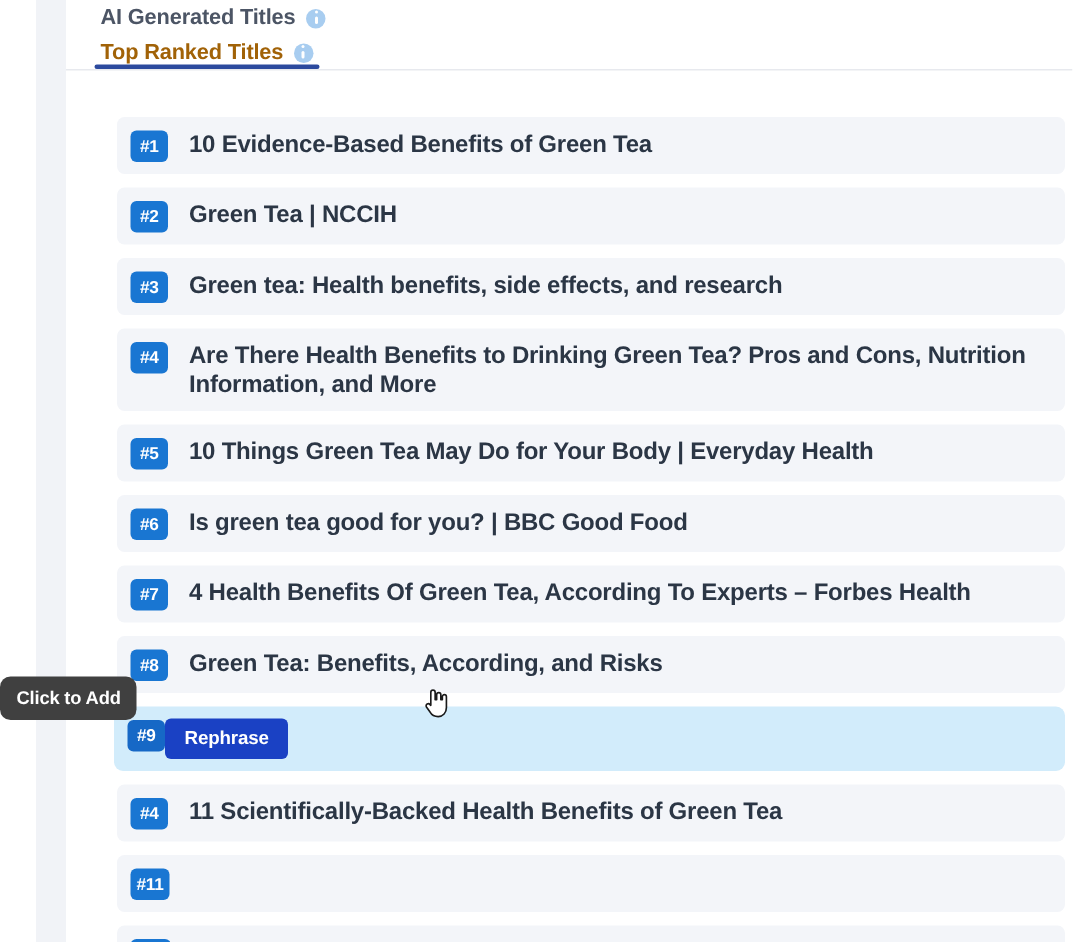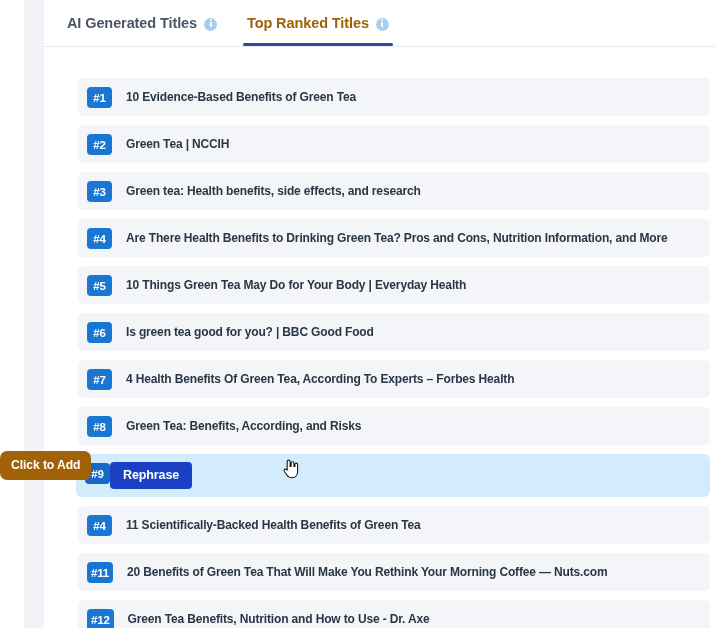--- a/index.html
+++ b/index.html
@@ -52,20 +52,21 @@
   .tabbar {
     position: absolute;
     left: 0; top: 0;
     width: 671px;
     height: 47px;
     background: #ffffff;
     border-bottom: 1px solid #e7e9ee;
     display: flex;
     align-items: flex-start;
     padding-left: 8px;
+    flex-direction: column;
   }
   .tab {
     position: relative;
     display: flex;
     align-items: center;
     gap: 7px;
     height: 46px;
     padding: 0 15px;
     cursor: pointer;
     user-select: none;
@@ -157,21 +158,21 @@
     letter-spacing: -0.2px;
     display: flex;
     align-items: center;
     justify-content: center;
     margin-top: 1px;
   }
   .row.selected .badge { background: #1668c6; }
 
   .row-title {
     margin-left: 14px;
-    font-size: 12px;
+    font-size: 16px;
     font-weight: bold;
     letter-spacing: -0.15px;
     line-height: 18.5px;
     color: #2b3645;
     padding-top: 2px;
     padding-right: 4px;
     flex: 1 1 auto;
   }
   .row.selected .row-title { color: #23303f; }
 
@@ -202,21 +203,21 @@
     height: 24px;
     pointer-events: none;
     z-index: 40;
   }
 
   
   .tooltip {
     position: absolute;
     left: 0px;
     top: 451px;
-    background: #a16207;
+    background: #404040;
     color: #ffffff;
     font-size: 12.2px;
     font-weight: bold;
     letter-spacing: -0.1px;
     padding: 7px 11px 8px;
     border-radius: 7px;
     white-space: nowrap;
     z-index: 50;
   }
 </style>
@@ -283,21 +284,20 @@
         <div class="row selected">
           <div class="badge">#9</div>
           <button class="rephrase-btn">Rephrase</button>
         </div>
         <div class="row">
           <div class="badge">#4</div>
           <div class="row-title">11 Scientifically-Backed Health Benefits of Green Tea</div>
         </div>
         <div class="row">
           <div class="badge">#11</div>
-          <div class="row-title">20 Benefits of Green Tea That Will Make You Rethink Your Morning Coffee — Nuts.com</div>
         </div>
         <div class="row">
           <div class="badge">#12</div>
           <div class="row-title">Green Tea Benefits, Nutrition and How to Use - Dr. Axe</div>
         </div>
       </div>
 
   </div>
 
   <div class="tooltip">Click to Add</div>

